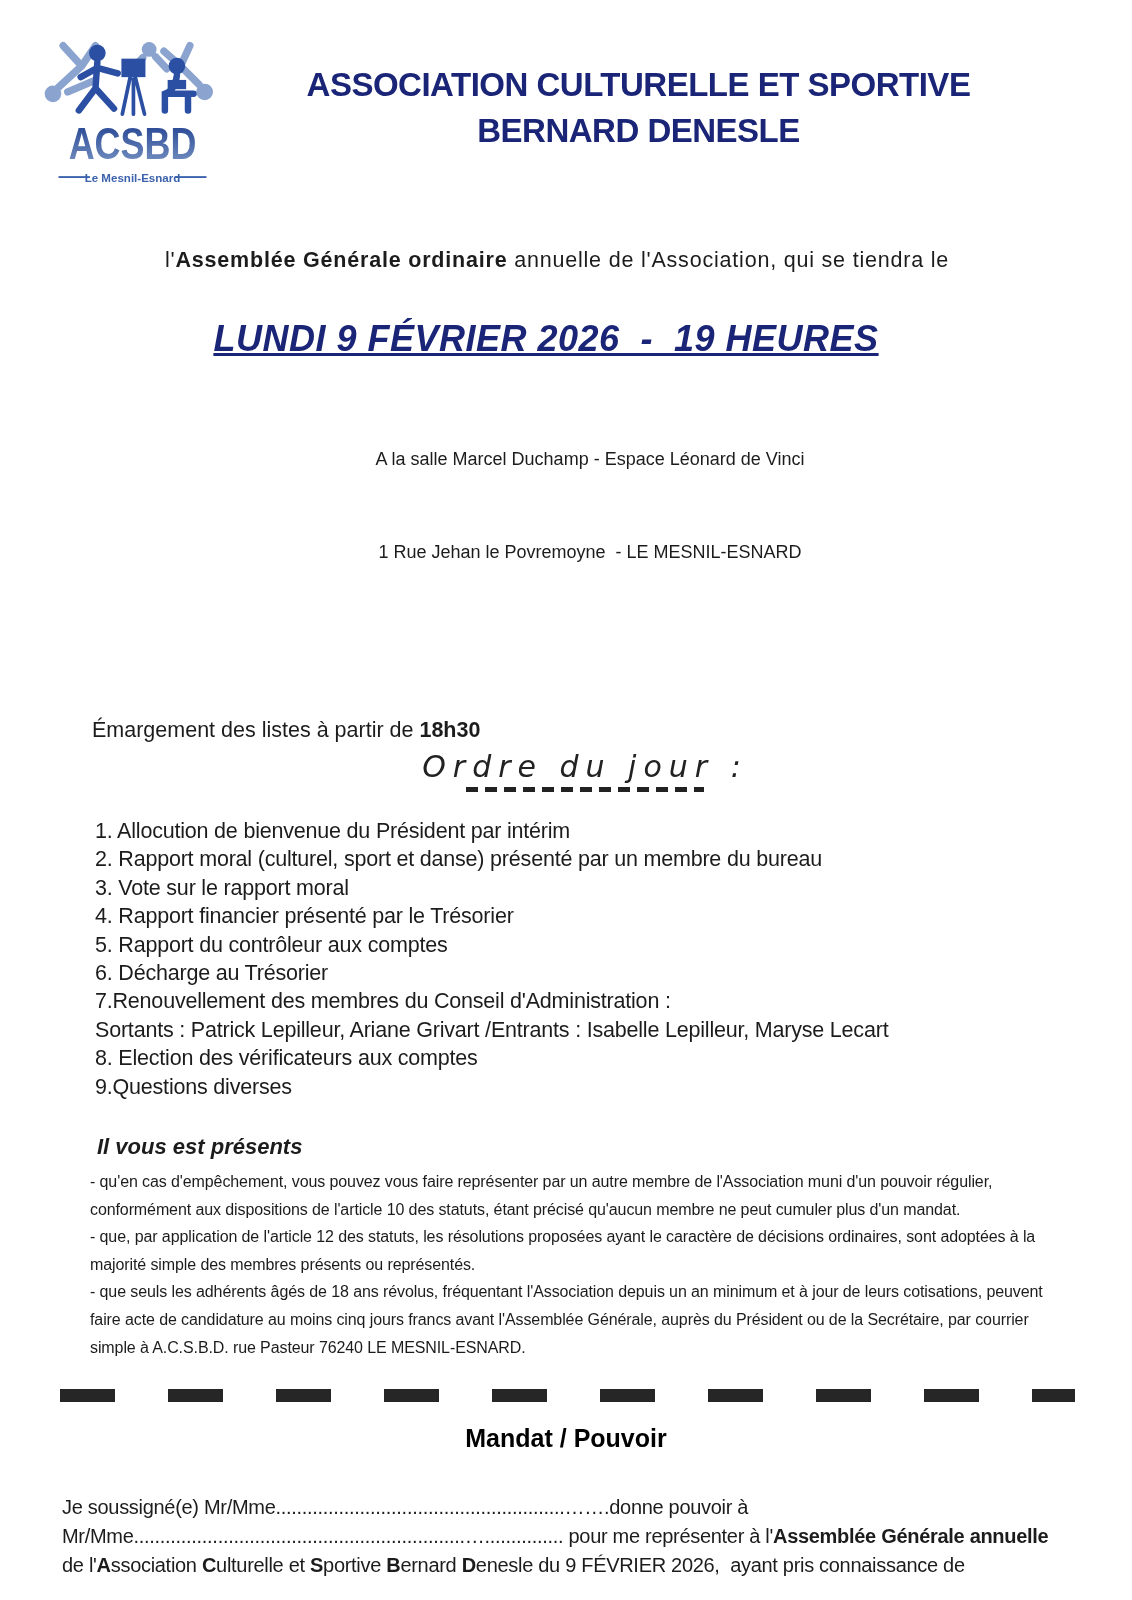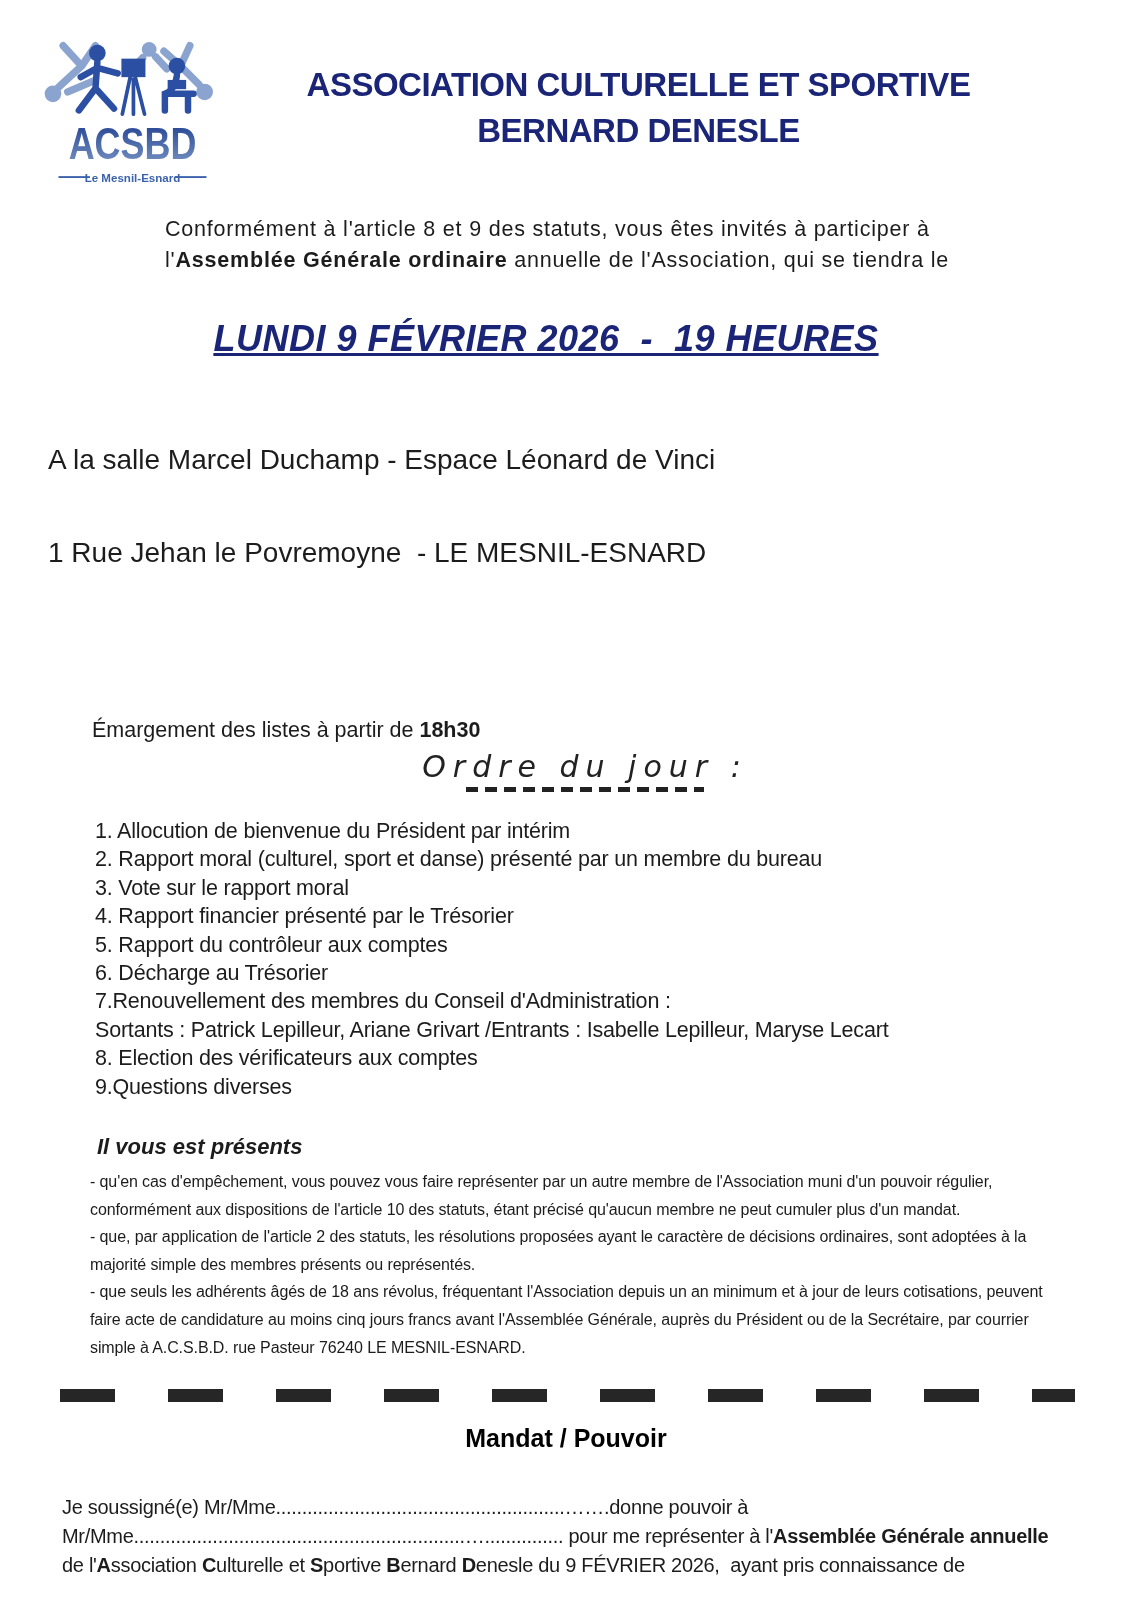--- a/index.html
+++ b/index.html
@@ -22,22 +22,22 @@
     letter-spacing:0.8px;white-space:pre-wrap;
   }
   .b{font-weight:bold;}
   
   .date-heading{
     margin-top:42px;text-align:center;padding-right:40px;
     font-size:36px;font-weight:700;font-style:italic;color:#1b2577;
     letter-spacing:0.5px;white-space:pre-wrap;text-decoration:underline;
   }
   .venue{
-    margin-top:22px;padding-left:48px;
-    font-size:28px;line-height:31px;white-space:pre-wrap;
+    margin-top:22px;text-align:center;padding-left:48px;
+    font-size:18px;line-height:31px;white-space:pre-wrap;
   }
   
   .signin{margin:88px 0 0 92px;font-size:21.5px;white-space:pre-wrap;}
   .ordre{
     margin-top:6px;text-align:center;padding-left:38px;
     font-family:"DejaVu Sans",sans-serif;font-style:italic;
     font-size:30px;letter-spacing:7px;color:#222;
   }
   .ordre-underline{
     width:238px;height:5px;margin:3px auto 0;position:relative;left:19px;
@@ -110,21 +110,21 @@
         <line x1="146" y1="152" x2="180" y2="152" stroke="#3b62ac" stroke-width="2"></line>
         <text x="100" y="157" text-anchor="middle" font-family="Liberation Sans, sans-serif" font-size="12.5" font-weight="bold" fill="#3b62ac">Le Mesnil-Esnard</text>
       </svg>
     </div>
     <div class="titles">
       <div>ASSOCIATION CULTURELLE ET SPORTIVE</div>
       <div>BERNARD DENESLE</div>
     </div>
   </div>
 
-  <div class="intro"><span>Conformément à l'article 8 et 9 des statuts, vous êtes invités à participer à</span><br><span>l'</span><span class="b">Assemblée Générale ordinaire</span><span> annuelle de l'Association, qui se tiendra le</span></div>
+  <div class="intro"><br><span>l'</span><span class="b">Assemblée Générale ordinaire</span><span> annuelle de l'Association, qui se tiendra le</span></div>
 
   <div class="date-heading">LUNDI 9 FÉVRIER 2026  -  19 HEURES</div>
   <div class="venue">
     <div>A la salle Marcel Duchamp - Espace Léonard de Vinci</div>
     <div>1 Rue Jehan le Povremoyne  - LE MESNIL-ESNARD</div>
   </div>
 
   <div class="signin"><span>Émargement des listes à partir de </span><span class="b">18h30</span></div>
 
   <div class="ordre">Ordre du jour :</div>
@@ -138,21 +138,21 @@
     <div>6. Décharge au Trésorier</div>
     <div>7.Renouvellement  des membres du Conseil d'Administration :</div>
     <div>Sortants : Patrick Lepilleur, Ariane Grivart /Entrants : Isabelle Lepilleur, Maryse Lecart</div>
     <div>8. Election des vérificateurs aux comptes</div>
     <div>9.Questions diverses</div>
   </div>
 
   <div class="reminder-heading">Il vous est présents</div>
   <div class="reminder">
     <p>- qu'en cas d'empêchement, vous pouvez vous faire représenter par un autre membre de l'Association muni d'un pouvoir régulier, conformément aux dispositions de l'article 10 des statuts, étant précisé qu'aucun membre ne peut cumuler plus d'un mandat.</p>
-    <p>- que, par application de l'article 2 des statuts, les résolutions proposées ayant le caractère de décisions ordinaires, sont adoptées à la majorité simple des membres présents ou représentés.</p>
+    <p>- que, par application de l'article 12 des statuts, les résolutions proposées ayant le caractère de décisions ordinaires, sont adoptées à la majorité simple des membres présents ou représentés.</p>
     <p>- que seuls les adhérents âgés de 18 ans révolus, fréquentant l'Association depuis un an minimum et à jour de leurs cotisations, peuvent faire acte de candidature au moins cinq jours francs avant l'Assemblée Générale, auprès du Président ou de la Secrétaire, par courrier simple à A.C.S.B.D. rue Pasteur 76240 LE MESNIL-ESNARD.</p>
   </div>
 
   <div class="divider"></div>
   <div class="mandate-heading">Mandat / Pouvoir</div>
 
   <div class="mandate-text"><span>Je soussigné(e) Mr/Mme.......................................................…….donne pouvoir à</span><br><span>Mr/Mme...............................................................…............... pour me représenter à l'</span><span class="b">Assemblée Générale annuelle</span><br><span>de l'</span><span class="b">A</span><span>ssociation </span><span class="b">C</span><span>ulturelle et </span><span class="b">S</span><span>portive </span><span class="b">B</span><span>ernard </span><span class="b">D</span><span>enesle du 9 FÉVRIER 2026,  ayant pris connaissance de</span><br><br></div>
 
 </div>
 

